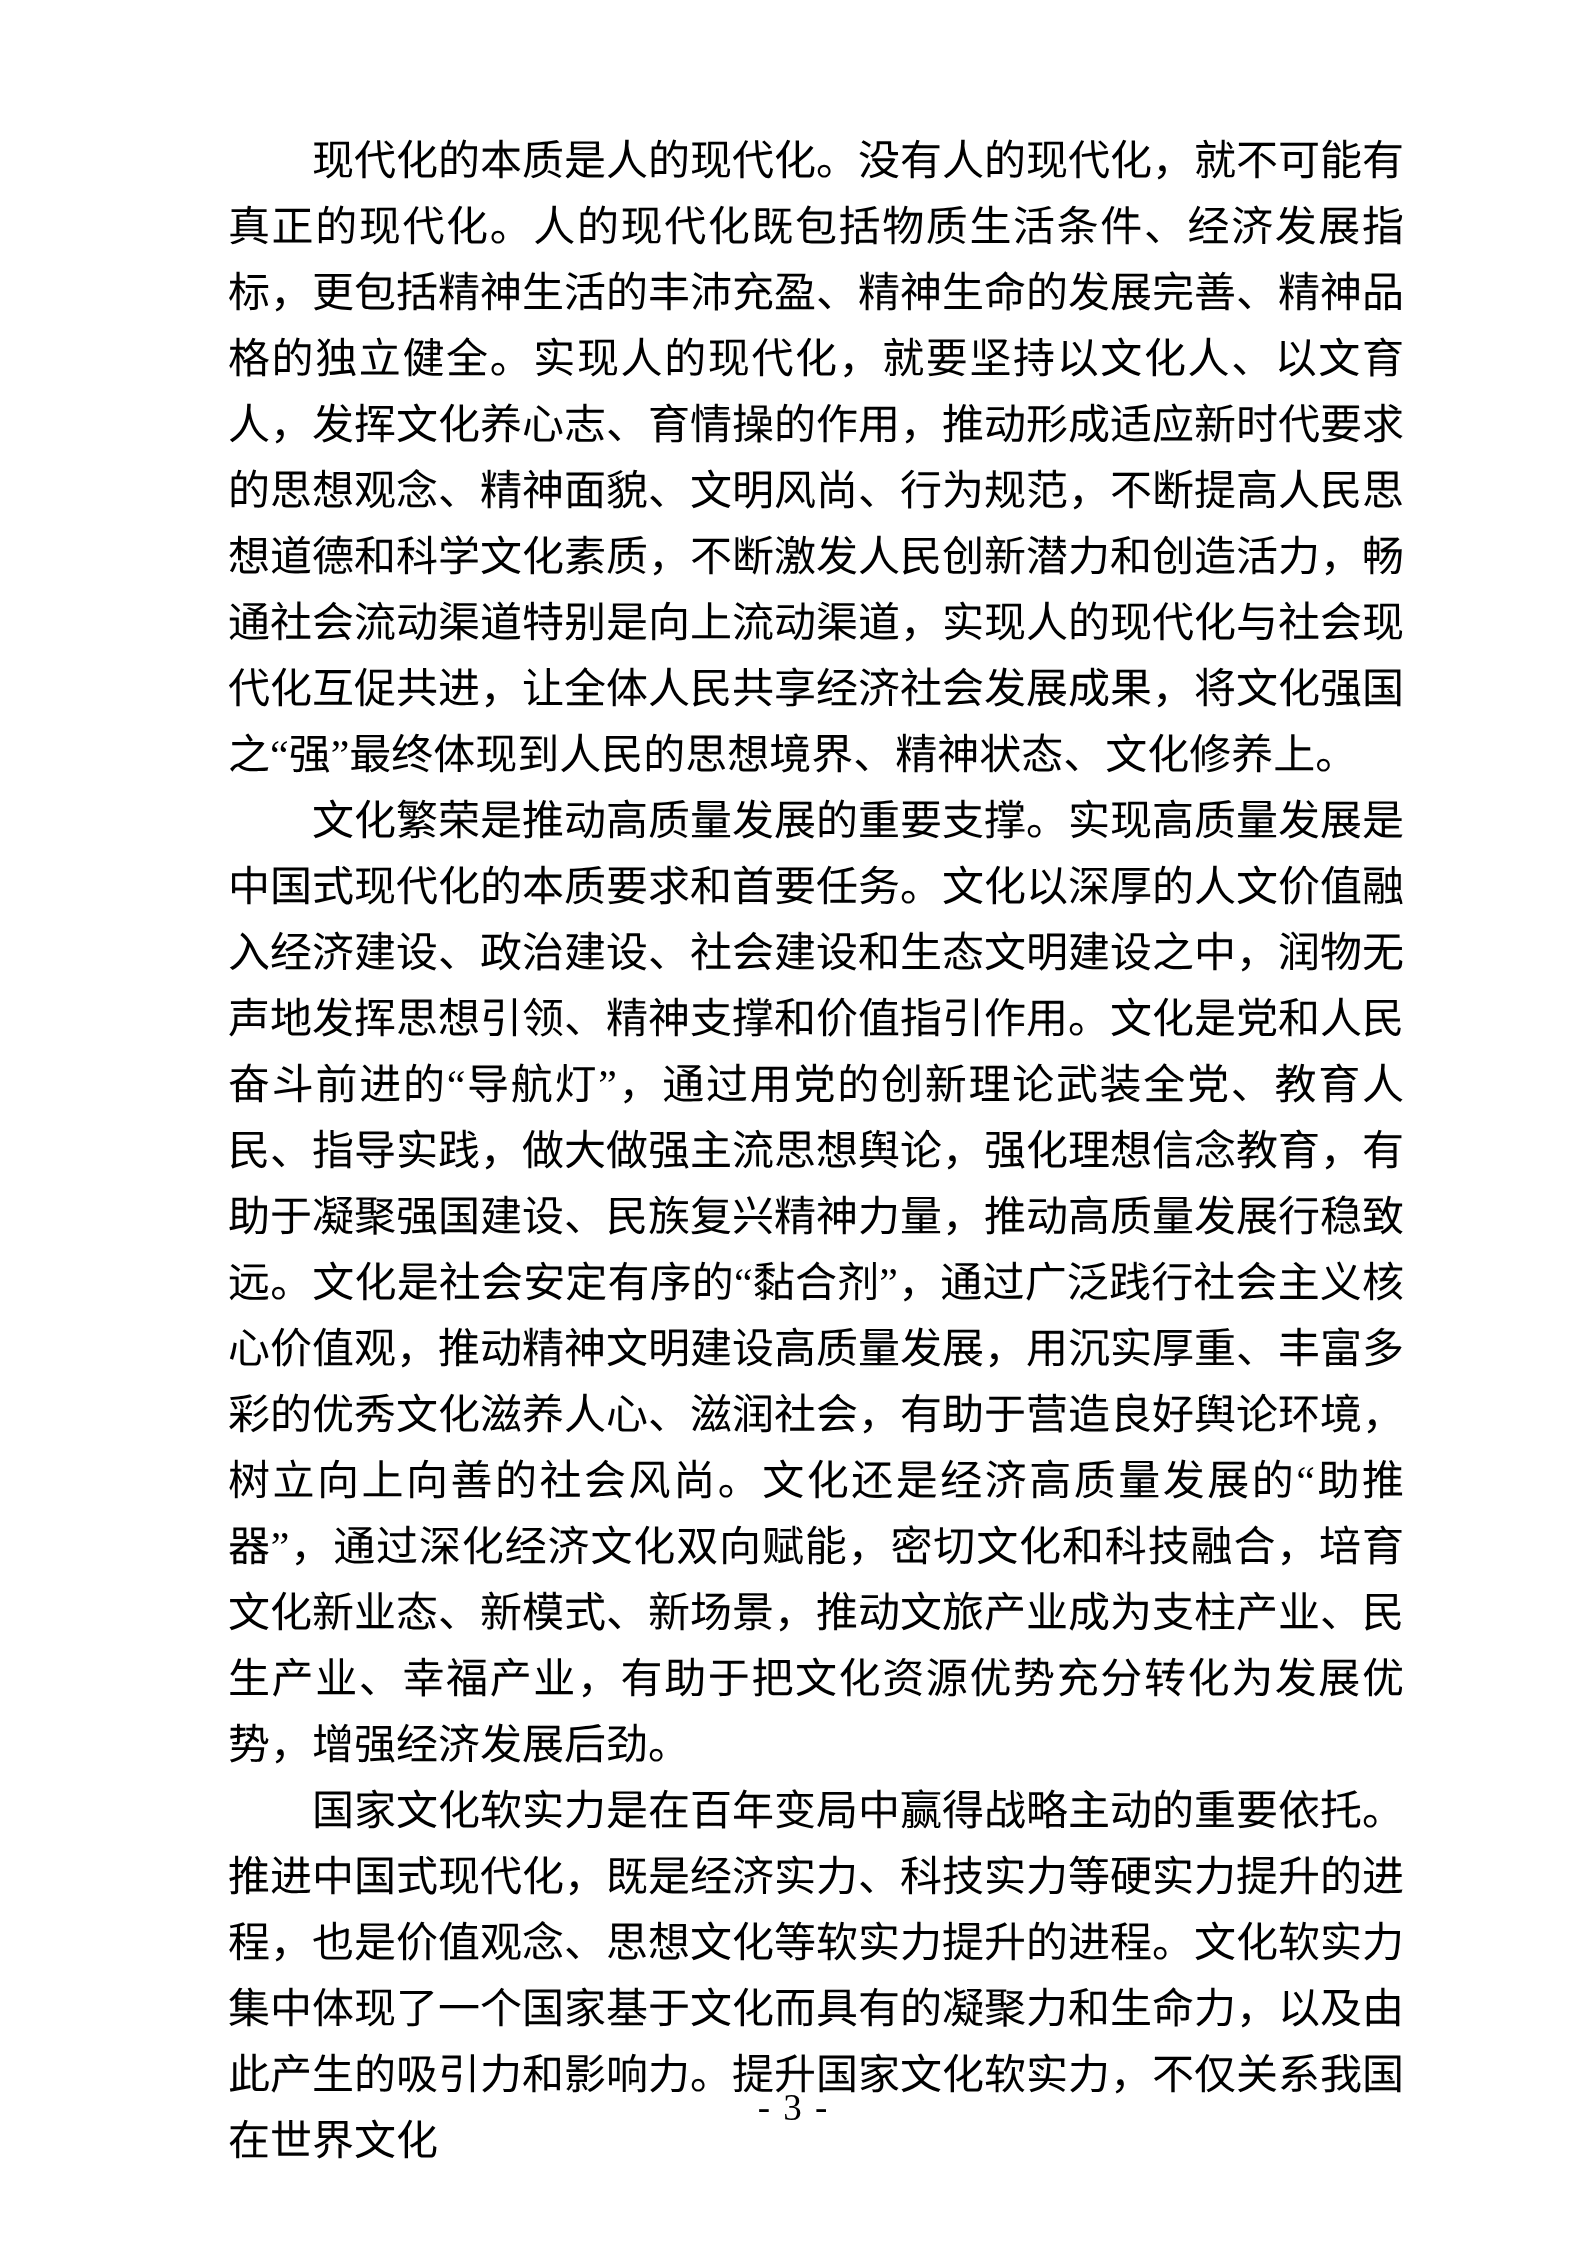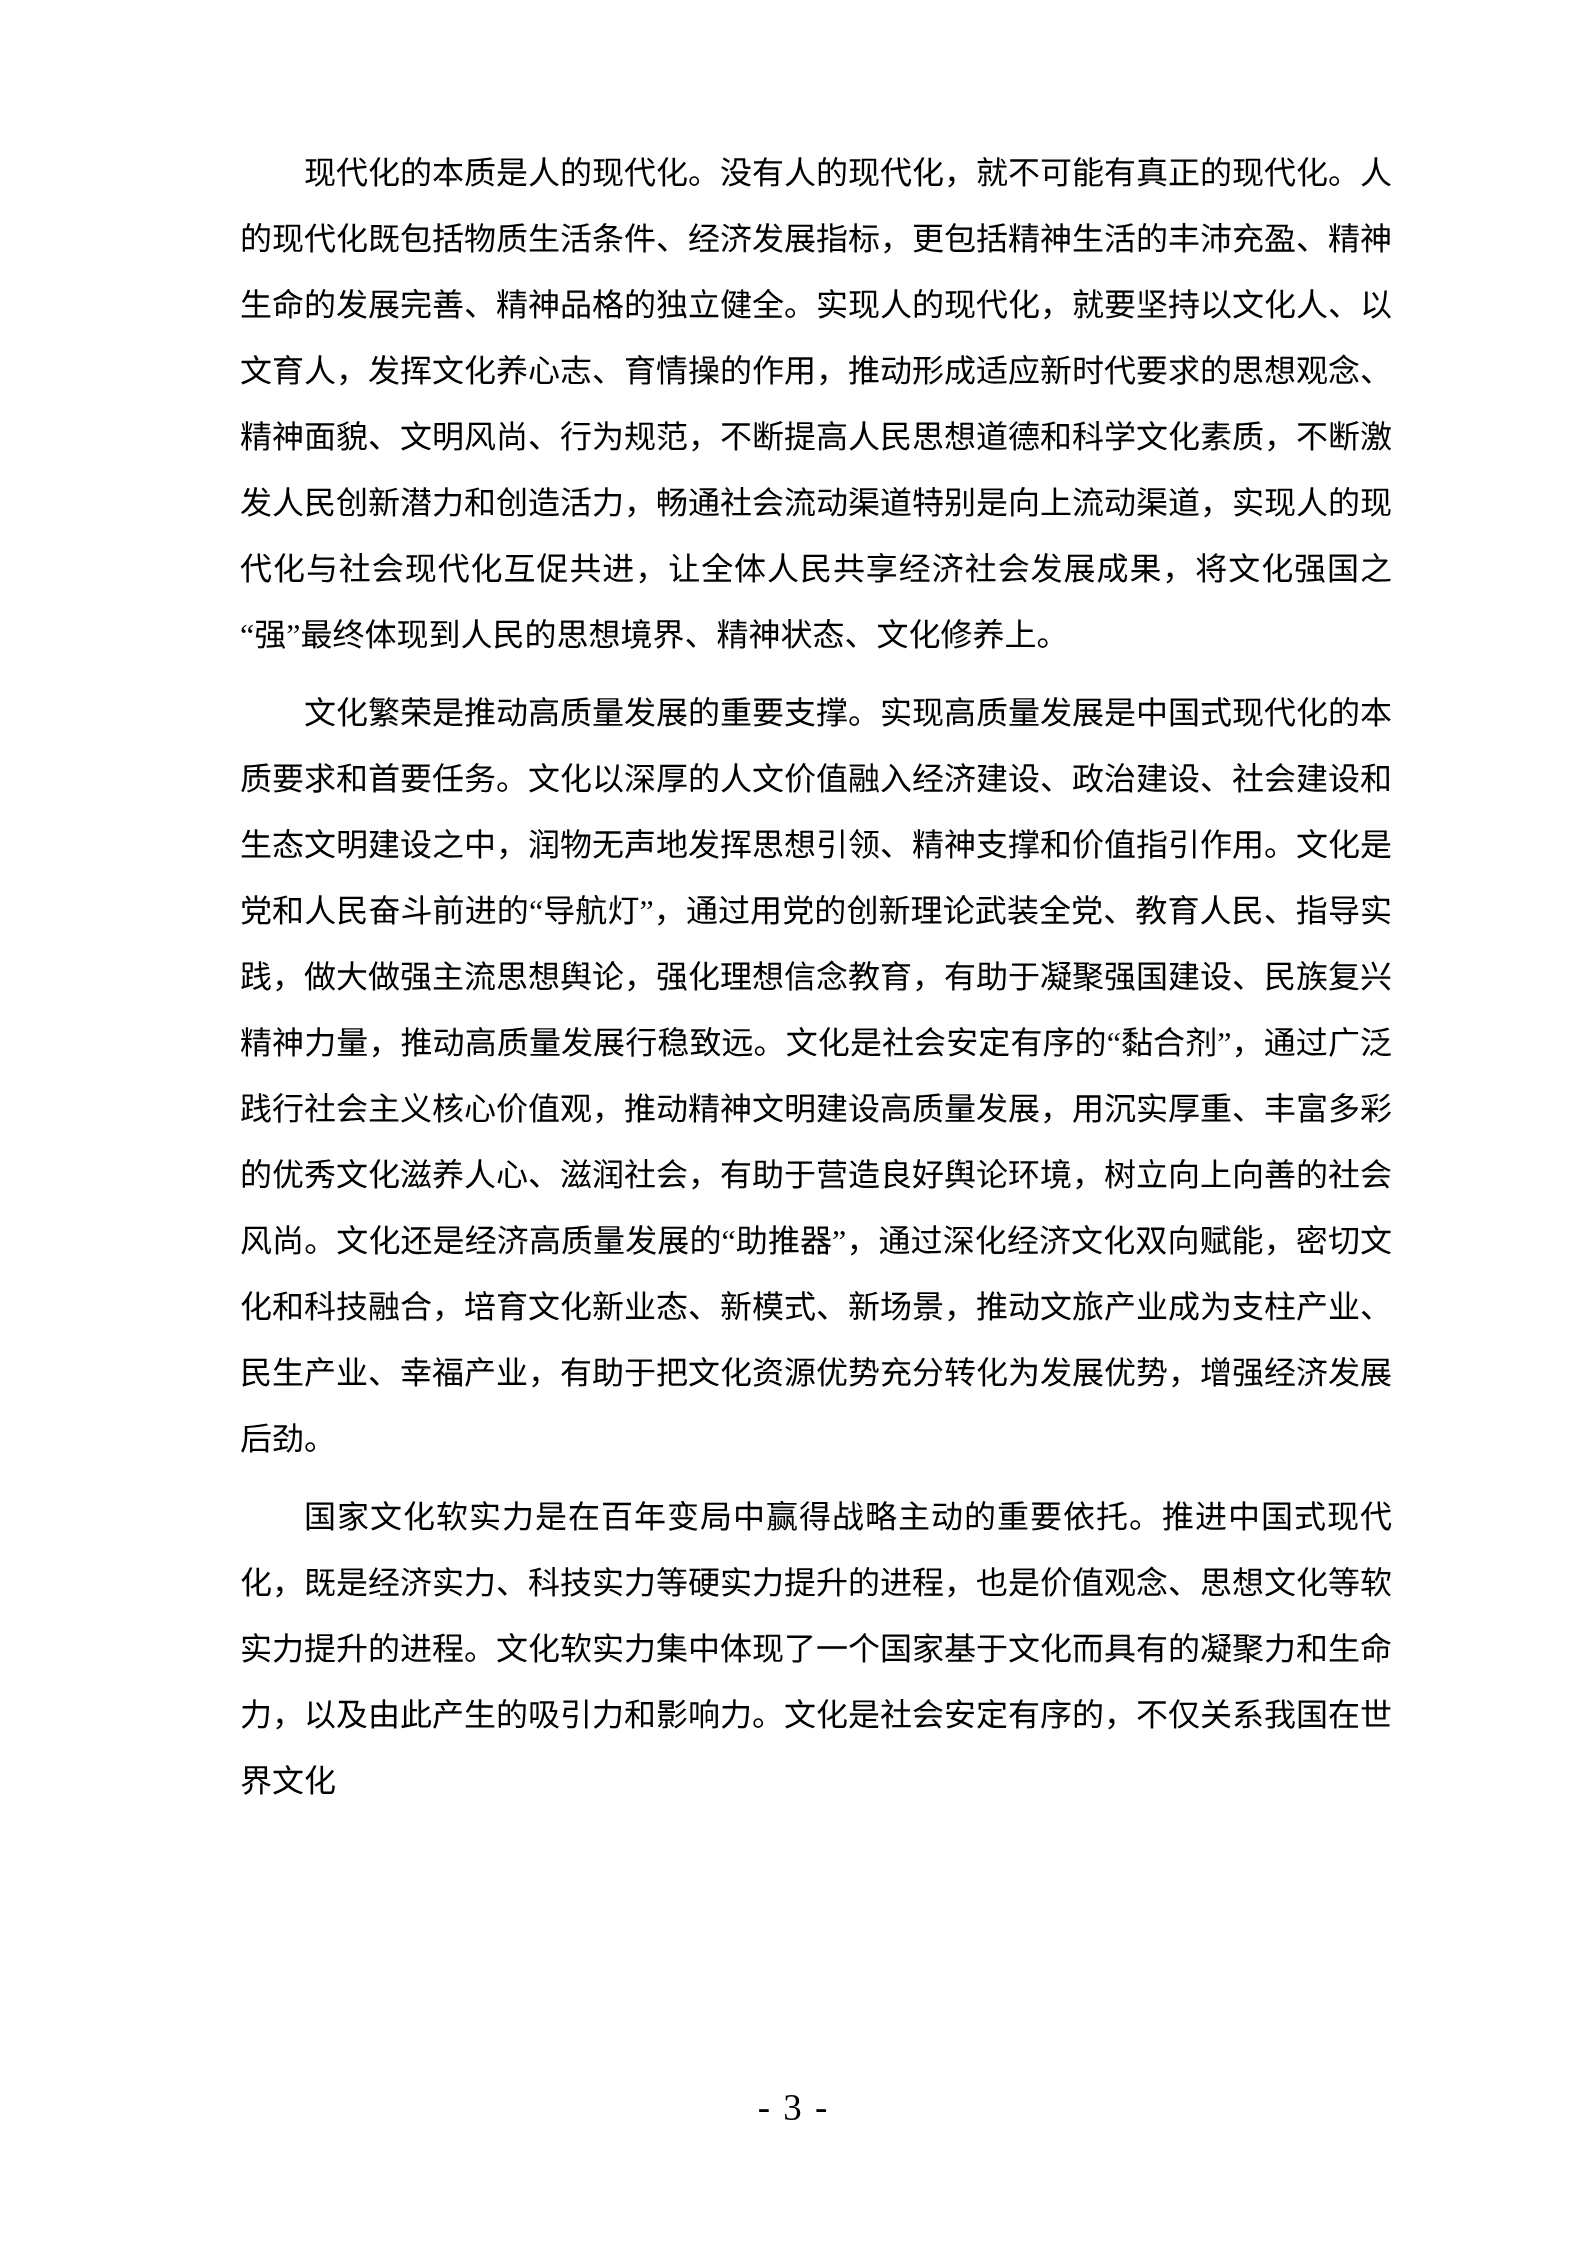--- a/index.html
+++ b/index.html
@@ -16,23 +16,23 @@
     font-family: "Liberation Serif", "DejaVu Serif", serif;
     color: #000000;
   }
   .body-text {
     position: absolute;
     top: 128px;
     left: 228px;
     width: 1176px;
   }
   .body-text p {
-    margin: 12px;
+    margin: 0;
     padding: 0;
-    font-size: 32px;
+    font-size: 42px;
     line-height: 66px;
     text-align: justify;
     text-justify: inter-ideograph;
     text-indent: 2em;
     letter-spacing: 0;
     word-break: break-all;
     font-weight: 400;
   }
   .page-footer {
     position: absolute;
@@ -48,18 +48,18 @@
     color: #000000;
   }
 </style>
 </head>
 <body>
 
 <div class="page">
   <main class="body-text">
     <p>现代化的本质是人的现代化。没有人的现代化，就不可能有真正的现代化。人的现代化既包括物质生活条件、经济发展指标，更包括精神生活的丰沛充盈、精神生命的发展完善、精神品格的独立健全。实现人的现代化，就要坚持以文化人、以文育人，发挥文化养心志、育情操的作用，推动形成适应新时代要求的思想观念、精神面貌、文明风尚、行为规范，不断提高人民思想道德和科学文化素质，不断激发人民创新潜力和创造活力，畅通社会流动渠道特别是向上流动渠道，实现人的现代化与社会现代化互促共进，让全体人民共享经济社会发展成果，将文化强国之“强”最终体现到人民的思想境界、精神状态、文化修养上。</p>
     <p>文化繁荣是推动高质量发展的重要支撑。实现高质量发展是中国式现代化的本质要求和首要任务。文化以深厚的人文价值融入经济建设、政治建设、社会建设和生态文明建设之中，润物无声地发挥思想引领、精神支撑和价值指引作用。文化是党和人民奋斗前进的“导航灯”，通过用党的创新理论武装全党、教育人民、指导实践，做大做强主流思想舆论，强化理想信念教育，有助于凝聚强国建设、民族复兴精神力量，推动高质量发展行稳致远。文化是社会安定有序的“黏合剂”，通过广泛践行社会主义核心价值观，推动精神文明建设高质量发展，用沉实厚重、丰富多彩的优秀文化滋养人心、滋润社会，有助于营造良好舆论环境，树立向上向善的社会风尚。文化还是经济高质量发展的“助推器”，通过深化经济文化双向赋能，密切文化和科技融合，培育文化新业态、新模式、新场景，推动文旅产业成为支柱产业、民生产业、幸福产业，有助于把文化资源优势充分转化为发展优势，增强经济发展后劲。</p>
-    <p>国家文化软实力是在百年变局中赢得战略主动的重要依托。推进中国式现代化，既是经济实力、科技实力等硬实力提升的进程，也是价值观念、思想文化等软实力提升的进程。文化软实力集中体现了一个国家基于文化而具有的凝聚力和生命力，以及由此产生的吸引力和影响力。文化是社会安定有序的，不仅关系我国在世界文化</p>
+    <p>国家文化软实力是在百年变局中赢得战略主动的重要依托。推进中国式现代化，既是经济实力、科技实力等硬实力提升的进程，也是价值观念、思想文化等软实力提升的进程。文化软实力集中体现了一个国家基于文化而具有的凝聚力和生命力，以及由此产生的吸引力和影响力。提升国家文化软实力，不仅关系我国在世界文化</p>
   </main>
   <footer class="page-footer">
     <span class="page-number">- 3 -</span>
   </footer>
 </div>
 
 </body></html>

